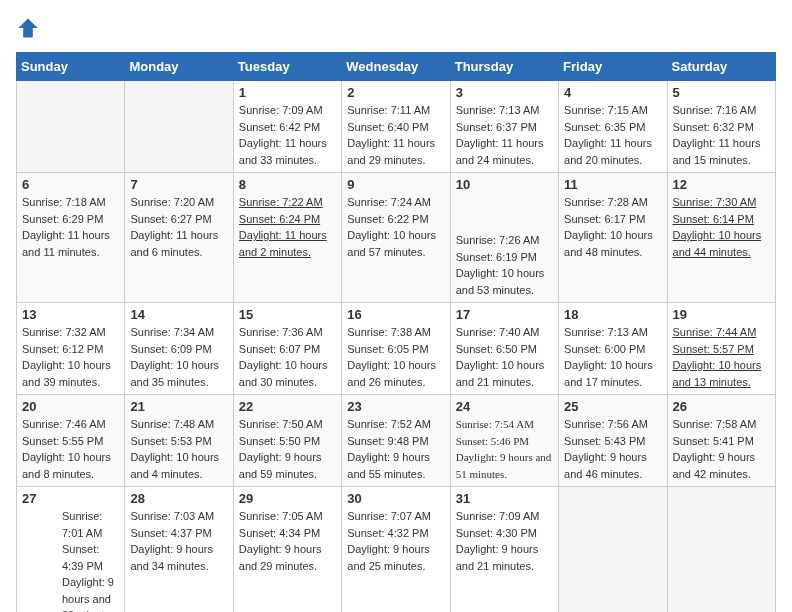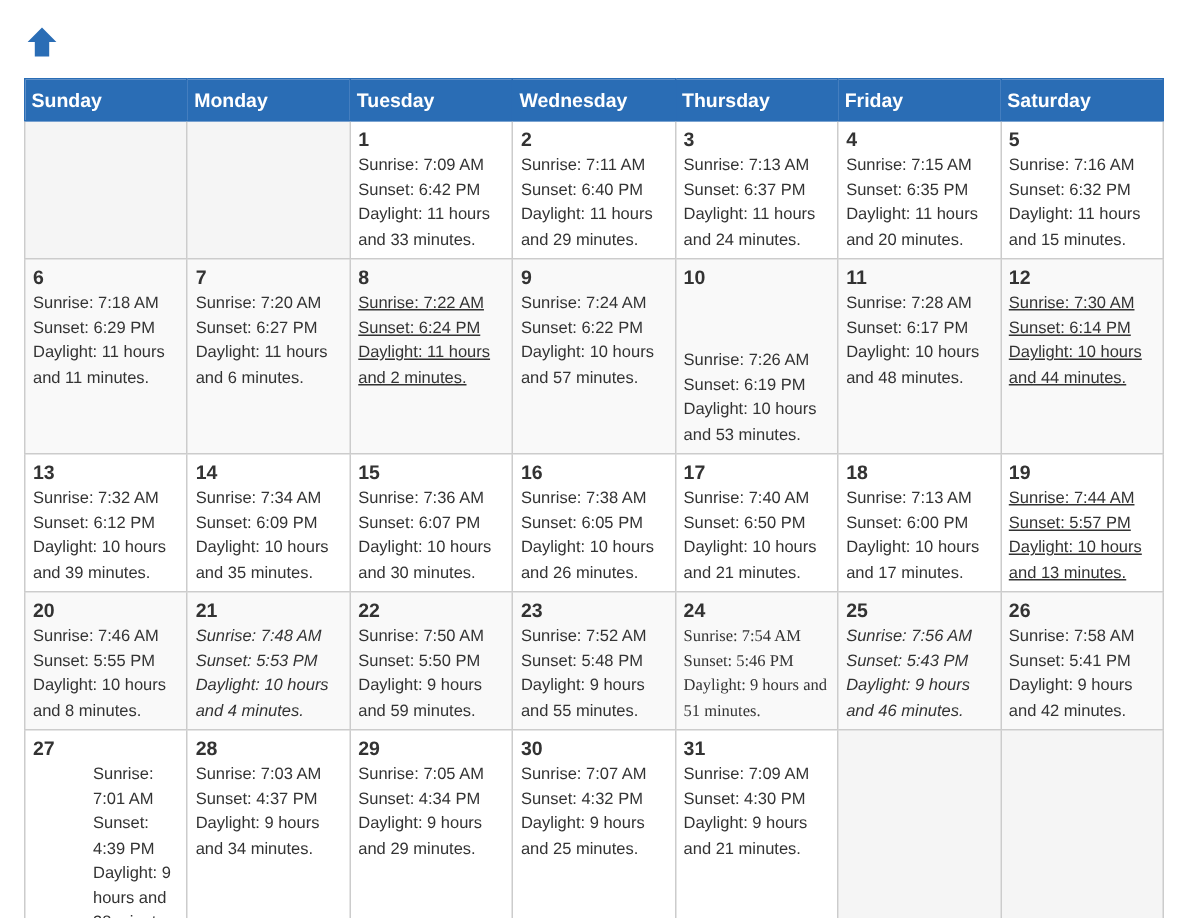--- a/index.html
+++ b/index.html
@@ -241,45 +241,45 @@
       </tr>
       <tr>
         <td>
           <span class="day-num">20</span>
           <div class="day-info" style="white-space: pre-line;">Sunrise: 7:46 AM
 Sunset: 5:55 PM
 Daylight: 10 hours and 8 minutes.</div>
         </td>
         <td>
           <span class="day-num">21</span>
-          <div class="day-info" style="white-space: pre-line; font-style: italic;">Sunrise: 7:48 AM
+          <div class="day-info" style="white-space: pre-line;">Sunrise: 7:48 AM
 Sunset: 5:53 PM
 Daylight: 10 hours and 4 minutes.</div>
         </td>
         <td>
           <span class="day-num">22</span>
           <div class="day-info" style="white-space: pre-line;">Sunrise: 7:50 AM
 Sunset: 5:50 PM
 Daylight: 9 hours and 59 minutes.</div>
         </td>
         <td>
           <span class="day-num">23</span>
           <div class="day-info" style="white-space: pre-line;">Sunrise: 7:52 AM
-Sunset: 5:48 PM
+Sunset: 9:48 PM
 Daylight: 9 hours and 55 minutes.</div>
         </td>
         <td>
           <span class="day-num">24</span>
           <div class="day-info" style="white-space: pre-line; font-family: Liberation Serif, serif;">Sunrise: 7:54 AM
 Sunset: 5:46 PM
 Daylight: 9 hours and 51 minutes.</div>
         </td>
         <td>
           <span class="day-num">25</span>
-          <div class="day-info" style="white-space: pre-line; font-style: italic;">Sunrise: 7:56 AM
+          <div class="day-info" style="white-space: pre-line;">Sunrise: 7:56 AM
 Sunset: 5:43 PM
 Daylight: 9 hours and 46 minutes.</div>
         </td>
         <td>
           <span class="day-num">26</span>
           <div class="day-info" style="white-space: pre-line;">Sunrise: 7:58 AM
 Sunset: 5:41 PM
 Daylight: 9 hours and 42 minutes.</div>
         </td>
       </tr>

